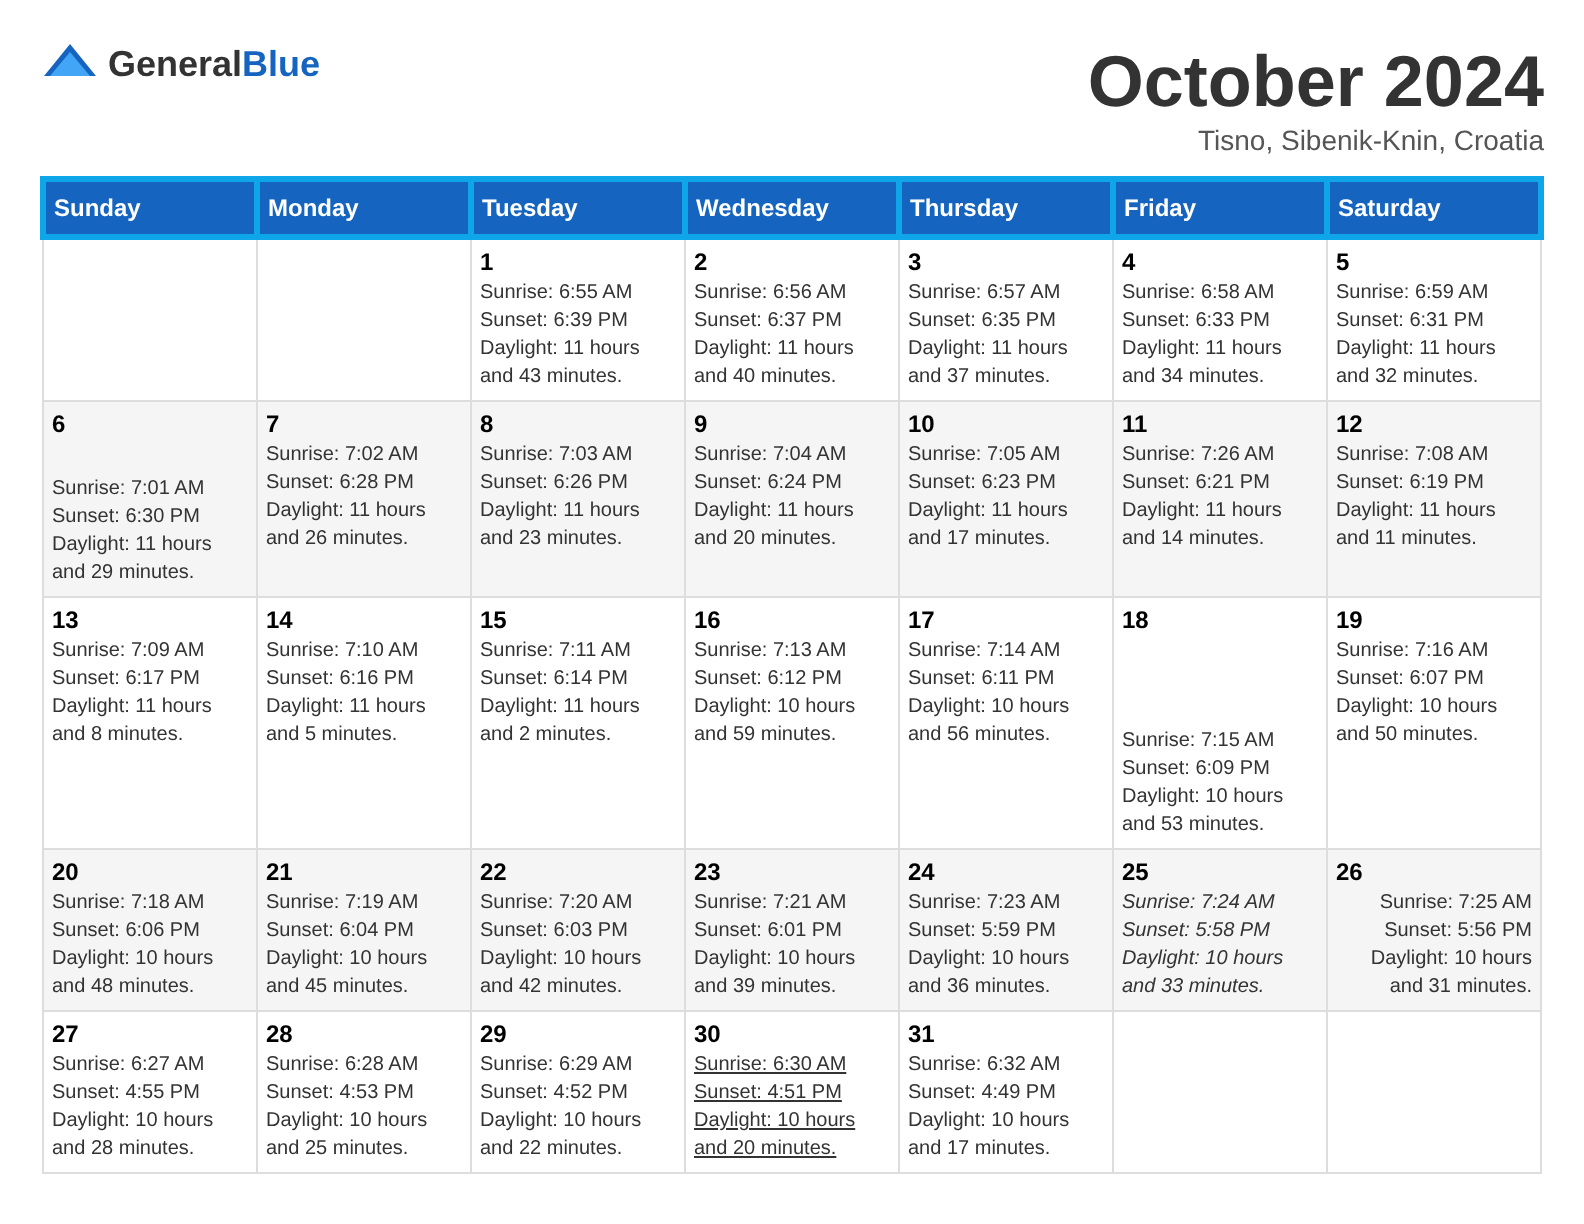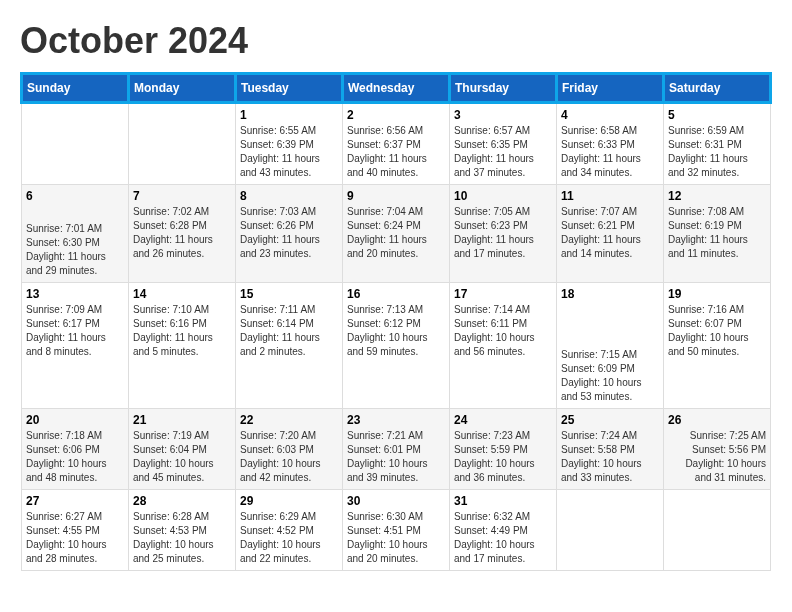--- a/index.html
+++ b/index.html
@@ -81,22 +81,32 @@
       color: #333;
     }
     .empty-cell {
       background: #fff;
     }
   </style>
 </head>
 <body>
 
 <div class="header">
+  <div class="logo">
+    <svg class="logo-icon" viewBox="0 0 30 24" xmlns="http://www.w3.org/2000/svg">
+      <polygon points="15,2 28,18 2,18" fill="#1565C0"></polygon>
+      <polygon points="15,6 25,18 5,18" fill="#42A5F5"></polygon>
+    </svg>
+    <div>
+      <span style="font-size:18px;font-weight:bold;color:#333;">General</span><span style="font-size:18px;font-weight:bold;color:#1565C0;">Blue</span>
+    </div>
+  </div>
   <div class="title-section">
     <div class="month-title">October 2024</div>
+    <div class="location">Tisno, Sibenik-Knin, Croatia</div>
   </div>
 </div>
 
 <table>
   <thead>
     <tr>
     <th>Sunday</th>
         <th>Monday</th>
         <th>Tuesday</th>
         <th>Wednesday</th>
@@ -166,21 +176,21 @@
 Daylight: 11 hours and 20 minutes.</div>
         </td>
         <td>
           <span class="day-number">10</span>
           <div class="day-info" style="white-space: pre-line;">Sunrise: 7:05 AM
 Sunset: 6:23 PM
 Daylight: 11 hours and 17 minutes.</div>
         </td>
         <td>
           <span class="day-number">11</span>
-          <div class="day-info" style="white-space: pre-line;">Sunrise: 7:07 AM
+          <div class="day-info" style="white-space: pre-line;">Sunrise: 7:26 AM
 Sunset: 6:21 PM
 Daylight: 11 hours and 14 minutes.</div>
         </td>
         <td>
           <span class="day-number">12</span>
           <div class="day-info" style="white-space: pre-line;">Sunrise: 7:08 AM
 Sunset: 6:19 PM
 Daylight: 11 hours and 11 minutes.</div>
         </td>
       </tr>
@@ -254,21 +264,21 @@
 Daylight: 10 hours and 39 minutes.</div>
         </td>
         <td>
           <span class="day-number">24</span>
           <div class="day-info" style="white-space: pre-line;">Sunrise: 7:23 AM
 Sunset: 5:59 PM
 Daylight: 10 hours and 36 minutes.</div>
         </td>
         <td>
           <span class="day-number">25</span>
-          <div class="day-info" style="white-space: pre-line;">Sunrise: 7:24 AM
+          <div class="day-info" style="white-space: pre-line; font-style: italic;">Sunrise: 7:24 AM
 Sunset: 5:58 PM
 Daylight: 10 hours and 33 minutes.</div>
         </td>
         <td>
           <span class="day-number">26</span>
           <div class="day-info" style="white-space: pre-line; text-align: right;">Sunrise: 7:25 AM
 Sunset: 5:56 PM
 Daylight: 10 hours and 31 minutes.</div>
         </td>
       </tr>
@@ -286,21 +296,21 @@
 Daylight: 10 hours and 25 minutes.</div>
         </td>
         <td>
           <span class="day-number">29</span>
           <div class="day-info" style="white-space: pre-line;">Sunrise: 6:29 AM
 Sunset: 4:52 PM
 Daylight: 10 hours and 22 minutes.</div>
         </td>
         <td>
           <span class="day-number">30</span>
-          <div class="day-info" style="white-space: pre-line;">Sunrise: 6:30 AM
+          <div class="day-info" style="white-space: pre-line; text-decoration: underline;">Sunrise: 6:30 AM
 Sunset: 4:51 PM
 Daylight: 10 hours and 20 minutes.</div>
         </td>
         <td>
           <span class="day-number">31</span>
           <div class="day-info" style="white-space: pre-line;">Sunrise: 6:32 AM
 Sunset: 4:49 PM
 Daylight: 10 hours and 17 minutes.</div>
         </td>
         <td class="empty-cell"></td>

